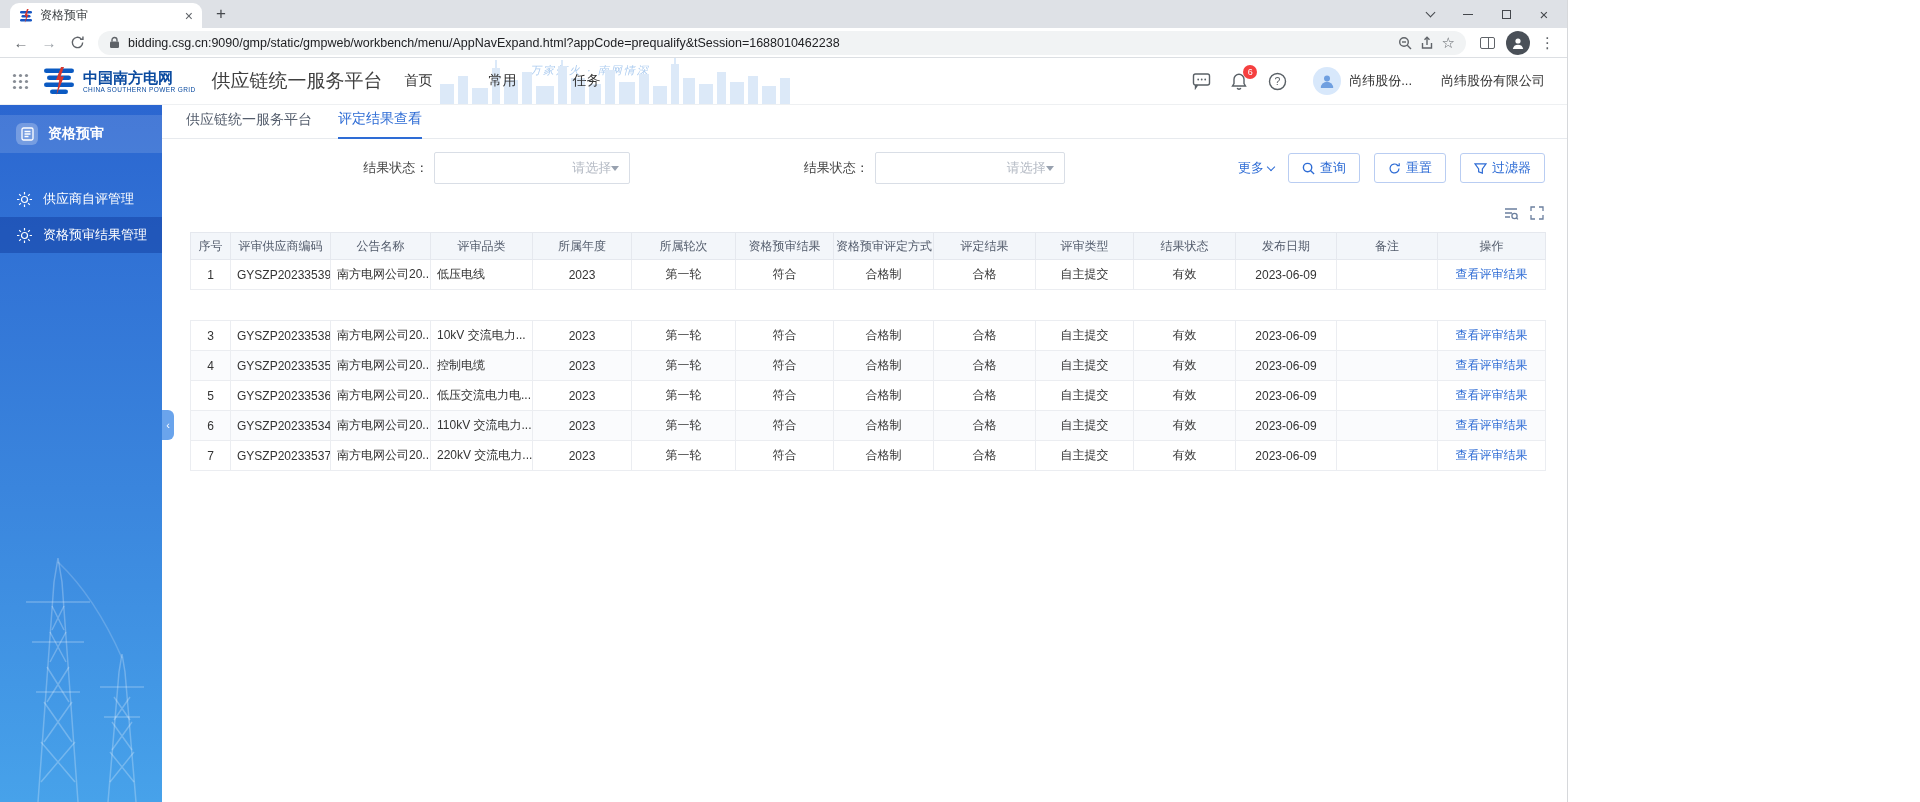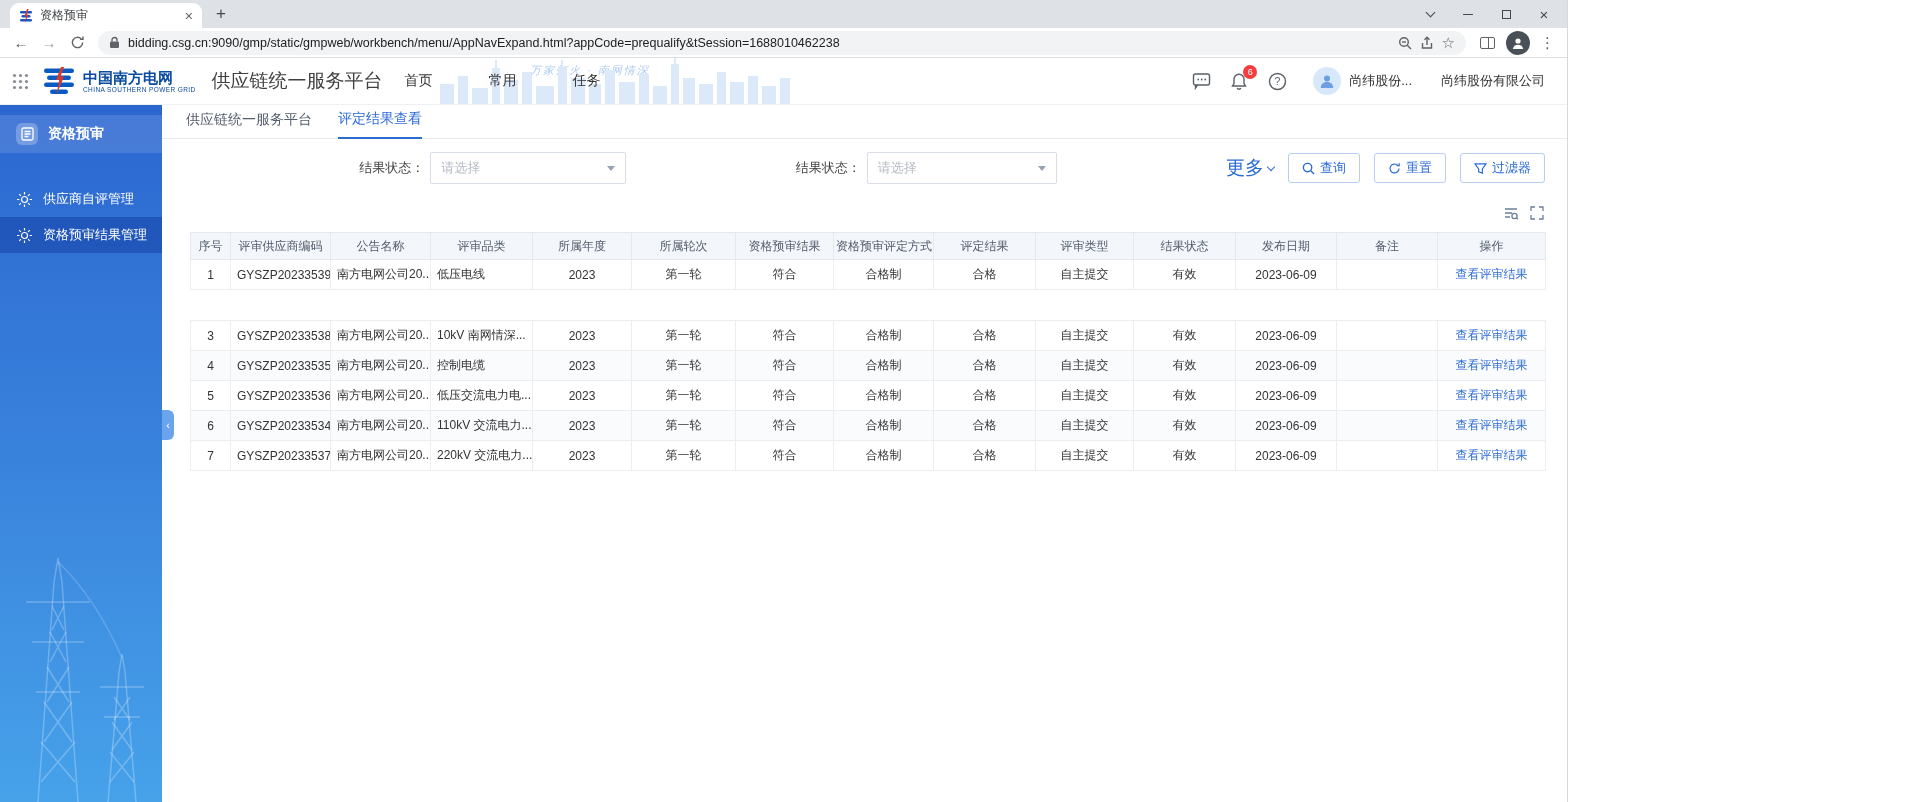--- a/index.html
+++ b/index.html
@@ -67,24 +67,24 @@
   .page-tab{font-size:14px;color:#555e6d;padding-bottom:9px;white-space:nowrap}
   .page-tab.active{color:var(--accent);border-bottom:2px solid var(--accent);margin-bottom:-1px}
 
   .filter-row{margin:13px 0 0 28px;width:1355px;display:flex;align-items:center;height:32px}
   .combo{width:340px;height:32px;border:1px solid #d9dee6;border-radius:3px;display:flex;align-items:center;padding:0 10px;gap:7px;background:#fff}
   .combo input{border:none;outline:none;flex:1;font-size:13px;color:#333;background:transparent;min-width:0}
   .combo input::placeholder{color:#b4bac4}
   .caret-dn{width:0;height:0;border-left:4.5px solid transparent;border-right:4.5px solid transparent;border-top:5.5px solid #98a1af}
   .f-group{display:flex;align-items:center;margin-left:auto}
   .f-label{font-size:13px;color:#444;white-space:nowrap}
-  .select{width:196px;height:32px;border:1px solid #d9dee6;border-radius:2px;display:flex;align-items:center;justify-content:space-between;padding:0 10px;margin-left:6px;background:#fff}
+  .select{width:196px;height:32px;border:1px solid #d9dee6;border-radius:2px;display:flex;align-items:center;justify-content:flex-end;padding:0 10px;margin-left:6px;background:#fff}
   .select .ph{font-size:13px;color:#b4bac4}
   .actions{display:flex;align-items:center;margin-left:auto;gap:14px}
-  .more-link{color:var(--accent);font-size:19px;display:flex;align-items:center;gap:4px;white-space:nowrap}
+  .more-link{color:var(--accent);font-size:13px;display:flex;align-items:center;gap:4px;white-space:nowrap}
   .more-chev{width:6px;height:6px;border-right:1.4px solid var(--accent);border-bottom:1.4px solid var(--accent);transform:rotate(45deg);margin-top:-3px}
   .btn{height:30px;padding:0 13px;border:1px solid #b9cdf2;border-radius:3px;background:#fff;color:var(--accent);font-size:13px;display:flex;align-items:center;gap:5px;white-space:nowrap;cursor:pointer}
 
   .table-tools{width:1355px;margin:20px 0 0 28px;display:flex;justify-content:flex-end;align-items:center;gap:10px;height:18px}
   .tool-sm{display:flex;cursor:pointer}
 
   table.results{margin:10px 0 0 28px;border-collapse:collapse;table-layout:fixed;width:1355px;font-size:12px}
   .results th{background:#f3f6fa;border:1px solid #e5e8ee;height:27px;color:#525b6b;font-weight:400;white-space:nowrap;overflow:hidden;padding:0 2px;text-align:center}
   .results td{border:1px solid #ebedf1;height:30px;text-align:center;color:#333;white-space:nowrap;overflow:hidden;padding:0 6px}
   .results td.left{text-align:left}
@@ -432,21 +432,21 @@
               <td></td>
               <td><a class="op">查看评审结果</a></td>
             </tr>
             <tr>
               <td colspan="14" class="ghost"></td>
             </tr>
             <tr>
               <td>3</td>
               <td>GYSZP20233538</td>
               <td class="left">南方电网公司20...</td>
-              <td class="left">10kV 南网情深...</td>
+              <td class="left">10kV 交流电力...</td>
               <td>2023</td>
               <td>第一轮</td>
               <td>符合</td>
               <td>合格制</td>
               <td>合格</td>
               <td>自主提交</td>
               <td>有效</td>
               <td>2023-06-09</td>
               <td></td>
               <td><a class="op">查看评审结果</a></td>

